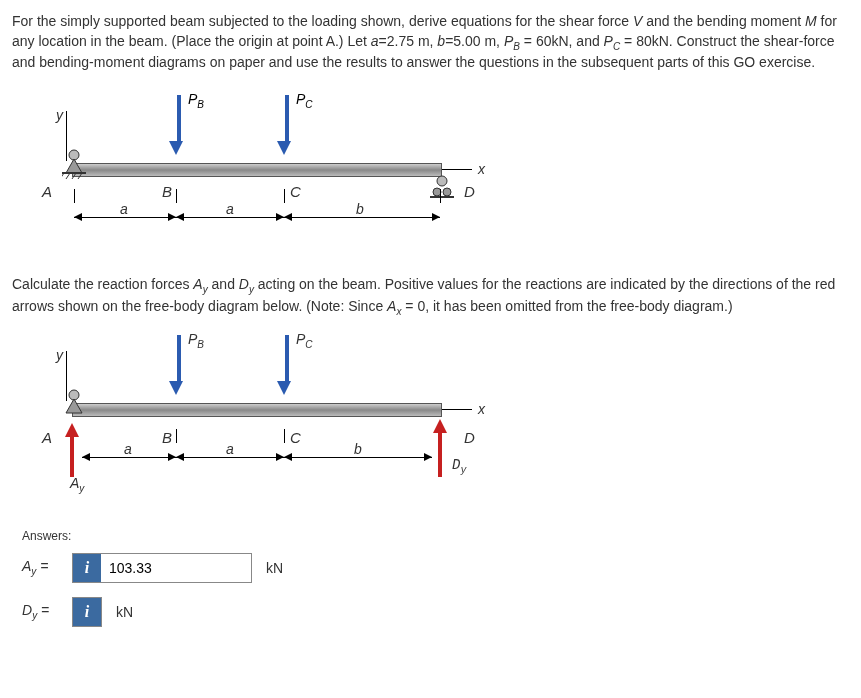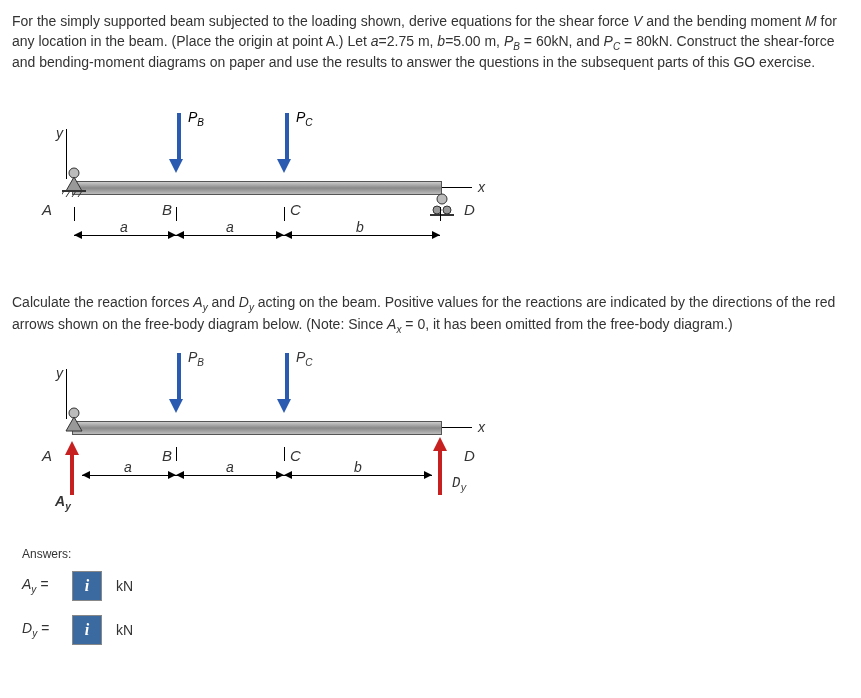--- a/index.html
+++ b/index.html
@@ -4,21 +4,21 @@
   <style>
     * { box-sizing: border-box; margin: 0; padding: 0; }
     body {
       font-family: Arial, sans-serif;
       font-size: 14px;
       color: #333;
       background: #fff;
       padding: 12px;
       width: 861px;
     }
-    .problem-text { line-height: 1.4; margin-bottom: 34px; }
+    .problem-text { line-height: 1.4; margin-bottom: 16px; }
     .problem-text i { font-style: italic; }
     sub { font-size: 10px; vertical-align: sub; }
     .diagram-container { margin: 8px 0 16px 20px; position: relative; width: 460px; height: 170px; }
     .beam {
       position: absolute; left: 40px; top: 74px; width: 370px; height: 14px;
       background: linear-gradient(180deg, #ccc 0%, #888 50%, #bbb 100%);
       border: 1px solid #555;
     }
     .support-left { position: absolute; left: 30px; top: 60px; }
     .support-right { position: absolute; left: 398px; top: 86px; }
@@ -140,21 +140,21 @@
 
   <svg class="support-left" width="24" height="32">
     <circle cx="12" cy="6" r="5" fill="#bbb" stroke="#333"></circle>
     <path d="M12 10 L4 24 L20 24 Z" fill="#999" stroke="#333"></path>
   </svg>
 
   <div class="reaction-arrow-up" style="left:38px; top:94px;">
     <div style="width:0;height:0;border-left:7px solid transparent;border-right:7px solid transparent;border-bottom:14px solid #c62020; margin-left:-5px;"></div>
     <div style="width:4px; height:40px; background:#c62020;"></div>
   </div>
-  <span class="force-label" style="position:absolute; left:23px; top:146px;font-weight:bold;"><span>A</span><sub>y</sub></span>
+  <span class="force-label" style="position:absolute; left:38px; top:146px;"><span>A</span><sub>y</sub></span>
 
   <div class="reaction-arrow-up" style="left:406px; top:90px;">
     <div style="width:0;height:0;border-left:7px solid transparent;border-right:7px solid transparent;border-bottom:14px solid #c62020; margin-left:-5px;"></div>
     <div style="width:4px; height:44px; background:#c62020;"></div>
   </div>
   <span class="force-label" style="position:absolute; left:420px; top:128px;font-family:Liberation Mono, monospace;"><span>D</span><sub>y</sub></span>
 
   <div style="position:absolute; left:410px; top:80px; width:30px; height:1px; background:#000;"></div>
   <span class="label-axis" style="left:446px; top:72px;">x</span>
 
@@ -181,20 +181,21 @@
   <div style="position:absolute;left:392px;top:124px;width:0;height:0;border-top:4px solid transparent;border-bottom:4px solid transparent;border-left:8px solid #000;"></div>
   <span class="dim-label" style="left:322px; top:112px;">b</span>
 </div>
 
 <div class="answers-label">Answers:</div>
 
 <div class="answer-row">
   <span class="answer-var"><i><span>A</span><sub>y</sub></i> <span>=</span></span>
   <span class="answer-input">
     <span class="hint-icon">i</span>
+    <input type="text" value="103.33" style="">
   </span>
   <span class="unit">kN</span>
 </div>
 
 <div class="answer-row">
   <span class="answer-var"><i><span>D</span><sub>y</sub></i> <span>=</span></span>
   <span class="answer-input">
     <span class="hint-icon">i</span>
   </span>
   <span class="unit">kN</span>

